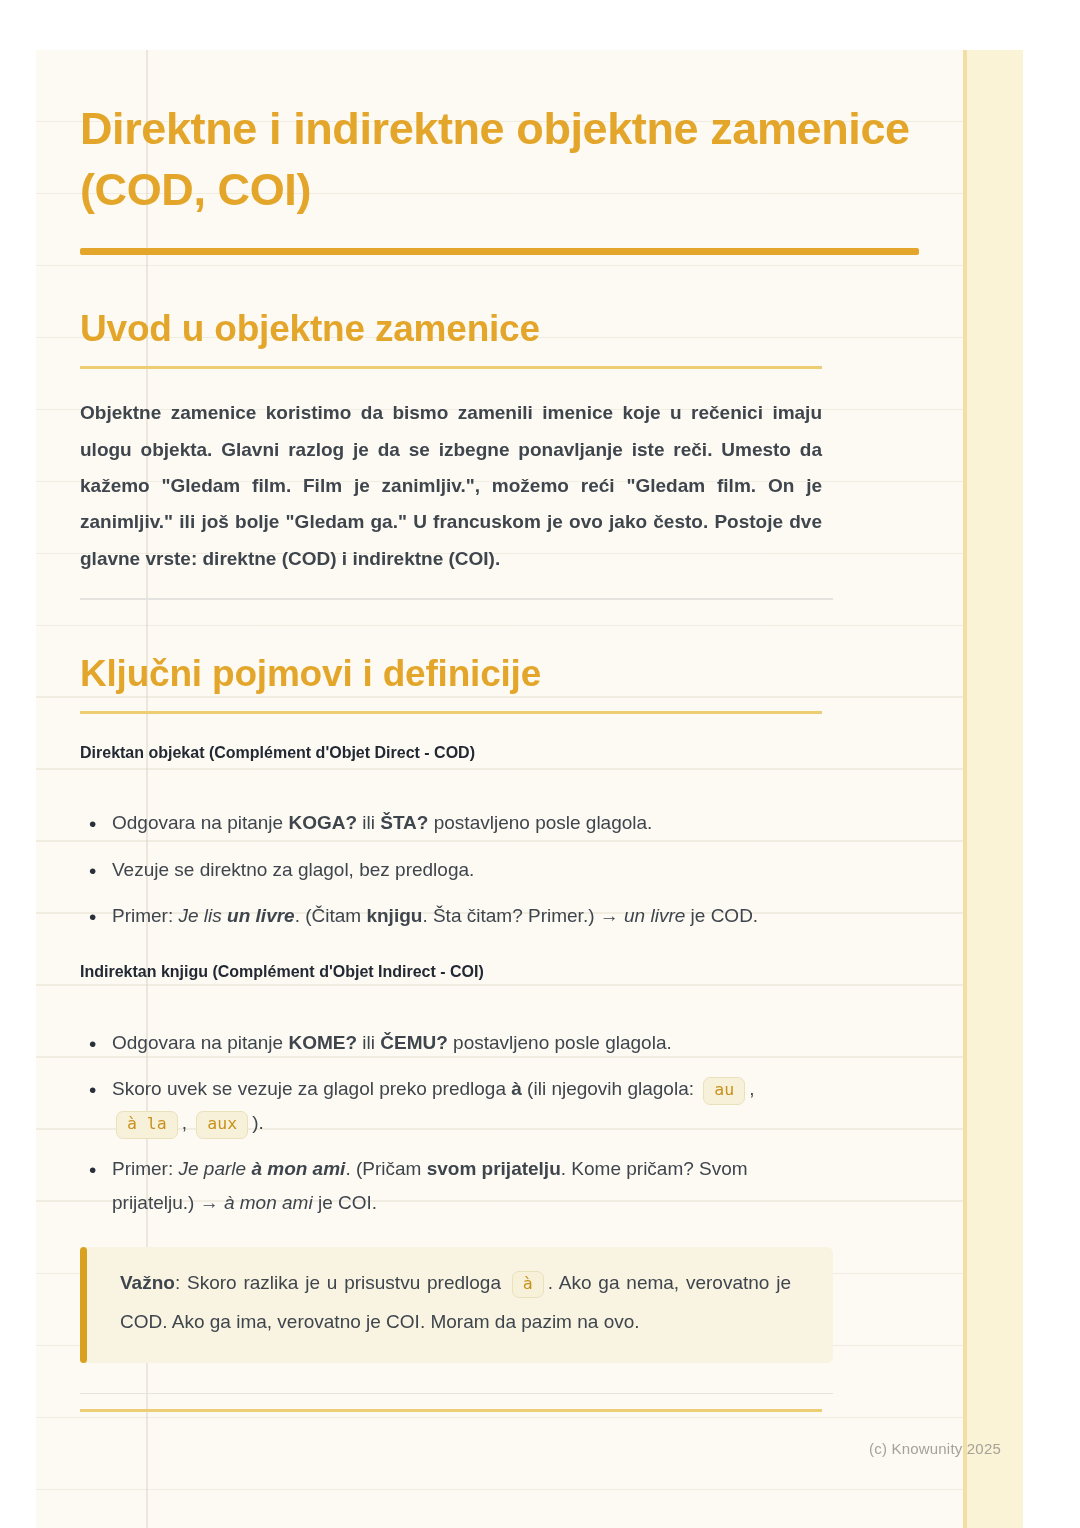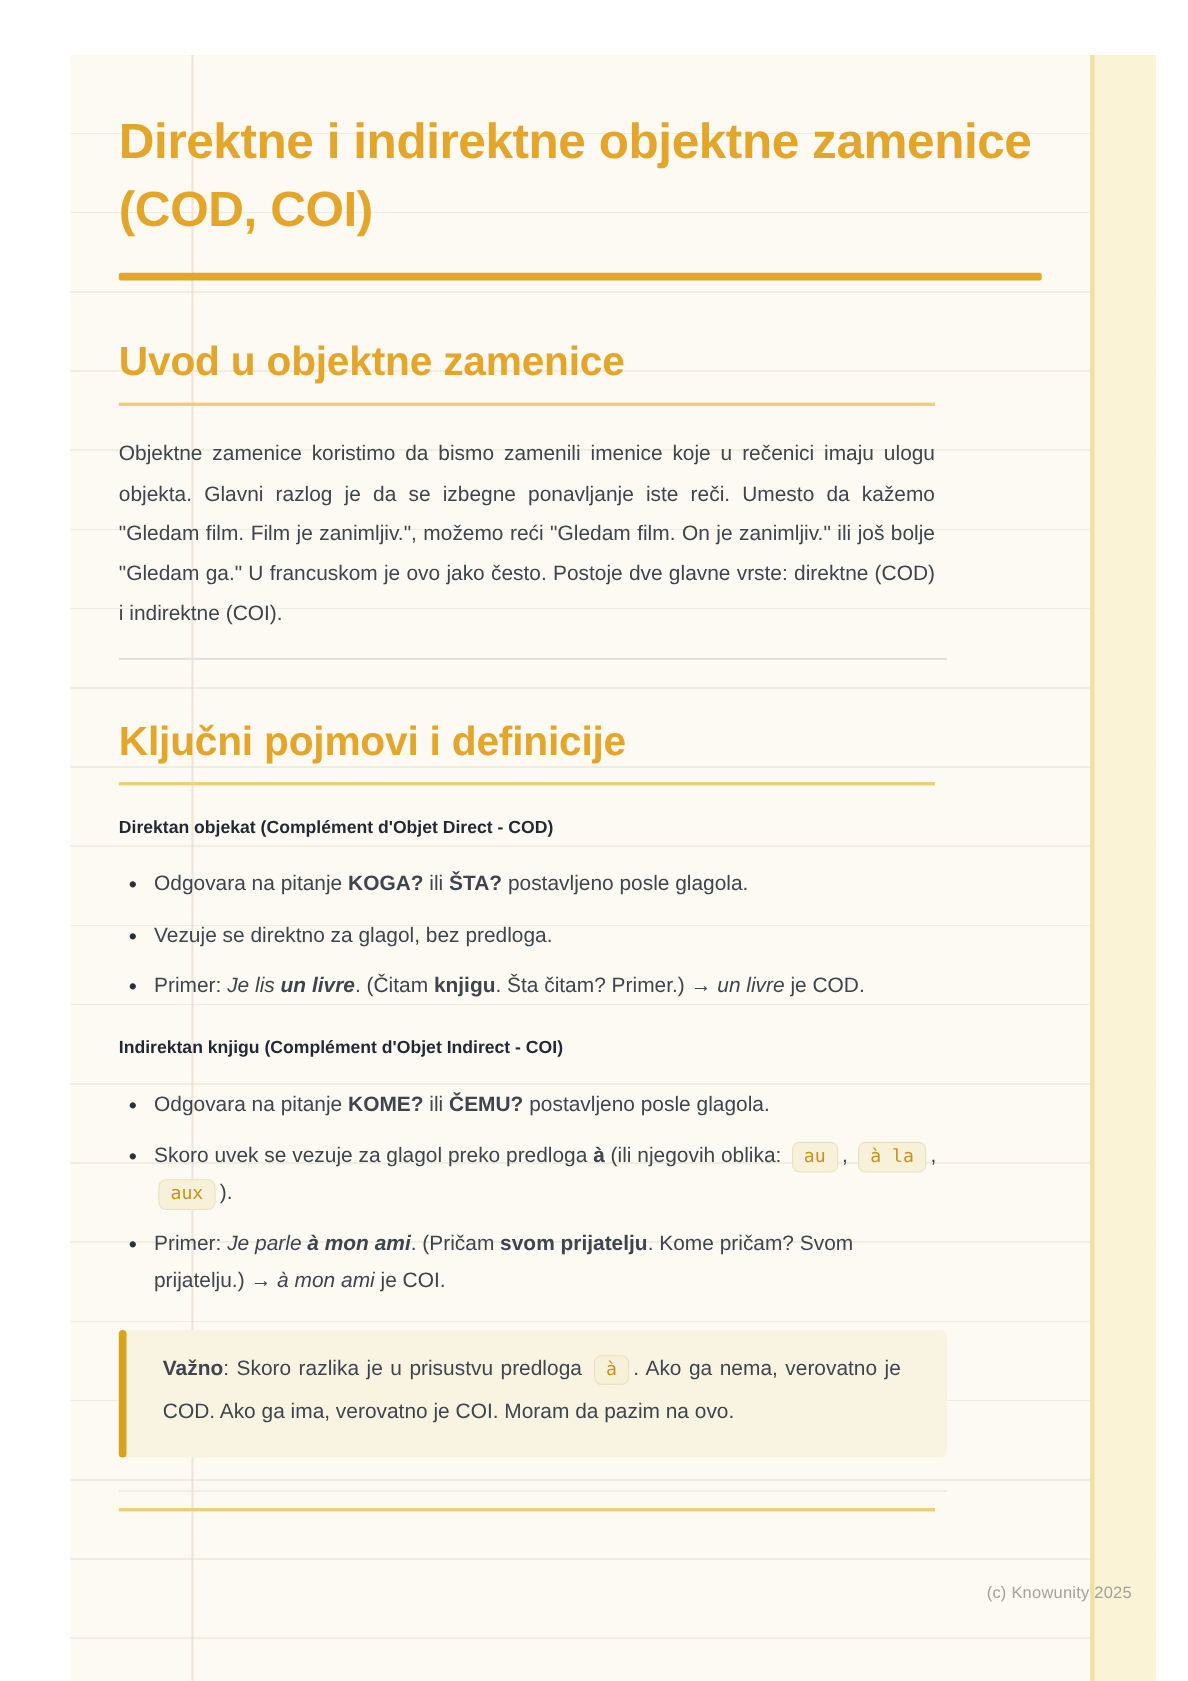--- a/index.html
+++ b/index.html
@@ -19,21 +19,21 @@
     --footer-text:#A5A299;
   }
   *{margin:0;padding:0;box-sizing:content-box;}
   html,body{background:#FFFFFF;}
   body{
     width:1080px;height:1528px;position:relative;overflow:hidden;
     font-family:"Liberation Sans","DejaVu Sans",sans-serif;
     color:var(--body-text);
   }
   .page{
-    position:absolute;left:64px;top:50px;width:987px;height:1478px;
+    position:absolute;left:36px;top:50px;width:987px;height:1478px;
     background:
       repeating-linear-gradient(to bottom,
         transparent 0px, transparent 70.5px,
         rgba(226,220,204,0.45) 70.5px, rgba(226,220,204,0.45) 72px),
       var(--page-background);
   }
   .margin-line{
     position:absolute;left:110px;top:0;bottom:0;width:1.5px;
     background:rgba(224,213,202,0.55);
   }
@@ -55,30 +55,30 @@
   h2{
     margin-top:52px;font-size:37px;line-height:1.18;font-weight:800;
     letter-spacing:-0.2px;color:var(--accent-gold);
   }
   .h2-rule{
     width:742px;height:3px;margin-top:15px;
     background:var(--heading-underline);
   }
   .intro-para{
     width:742px;margin-top:26px;font-size:19px;line-height:1.92;
-    text-align:justify;color:var(--body-text);
+    text-align:justify;color:var(--body-text);font-weight:bold;
   }
   .divider{width:753px;height:1.5px;background:var(--divider);}
   .divider.d1{margin-top:21px;}
   .divider.d2{margin-top:30px;}
   h3{
     margin-top:29px;font-size:16px;line-height:1.3;font-weight:700;
     color:var(--subheading-text);
   }
-  ul{list-style:none;margin-top:24px;width:744px;}
+  ul{list-style:none;margin-top:43px;width:744px;}
   li{
     position:relative;padding-left:32px;font-size:19px;line-height:1.8;
     color:var(--body-text);
   }
   li + li{margin-top:12px;}
   li::before{
     content:"\2022";position:absolute;left:9px;top:-1px;
     font-size:21px;color:#2A303A;
   }
   .b{font-weight:700;}
@@ -136,21 +136,21 @@
       <h3>Direktan objekat (Complément d'Objet Direct - COD)</h3>
       <ul>
         <li><span>Odgovara na pitanje </span><span class="b">KOGA?</span><span> ili </span><span class="b">ŠTA?</span><span> postavljeno posle glagola.</span></li>
         <li><span>Vezuje se direktno za glagol, bez predloga.</span></li>
         <li><span>Primer: </span><span class="i">Je lis</span><span> </span><span class="b i">un livre</span><span>. (Čitam </span><span class="b">knjigu</span><span>. Šta čitam? Primer.) → </span><span class="i">un livre</span><span> je COD.</span></li>
       </ul>
 
       <h3>Indirektan knjigu (Complément d'Objet Indirect - COI)</h3>
       <ul>
         <li><span>Odgovara na pitanje </span><span class="b">KOME?</span><span> ili </span><span class="b">ČEMU?</span><span> postavljeno posle glagola.</span></li>
-        <li><span>Skoro uvek se vezuje za glagol preko predloga </span><span class="b">à</span><span> (ili njegovih oblika: </span><span class="chip">au</span><span>, </span><span class="chip">à la</span><span>, </span><span class="chip">aux</span><span>).</span></li>
+        <li><span>Skoro uvek se vezuje za glagol preko predloga </span><span class="b">à</span><span> (ili njegovih glagola: </span><span class="chip">au</span><span>, </span><span class="chip">à la</span><span>, </span><span class="chip">aux</span><span>).</span></li>
         <li><span>Primer: </span><span class="i">Je parle</span><span> </span><span class="b i">à mon ami</span><span>. (Pričam </span><span class="b">svom prijatelju</span><span>. Kome pričam? Svom prijatelju.) → </span><span class="i">à mon ami</span><span> je COI.</span></li>
       </ul>
 
       <div class="callout">
         <p><span class="b">Važno</span><span>: Skoro razlika je u prisustvu predloga </span><span class="chip">à</span><span>. Ako ga nema, verovatno je COD. Ako ga ima, verovatno je COI. Moram da pazim na ovo.</span></p>
       </div>
     </section>
 
     <div class="divider d2"></div>
 

